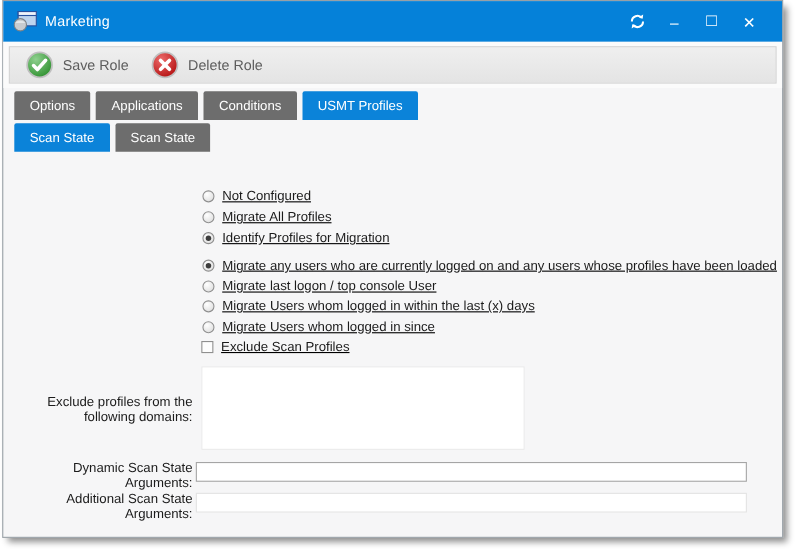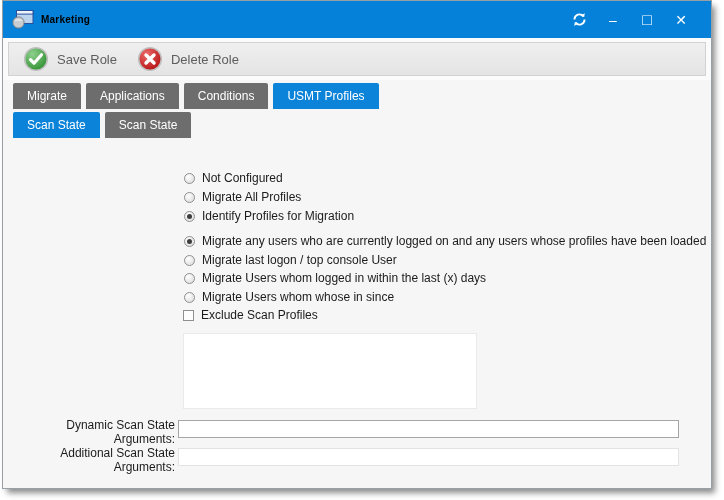--- a/index.html
+++ b/index.html
@@ -11,21 +11,21 @@
     background: #f6f6f7; border: 1px solid #98a0a6;
     box-shadow: 4px 5px 6px -1px rgba(0,0,0,0.45);
   }
 
   
   .titlebar {
     position: absolute; left: 0; top: 0; right: 0; height: 37px;
     background: #0581d9; display: flex; align-items: center;
   }
   .app-icon { margin-left: 9px; display: flex; align-items: center; }
-  .win-title { color: #000000; font-weight: bold; font-size: 10px; margin-left: 7px; letter-spacing: .2px; }
+  .win-title { color: #ffffff; font-weight: normal; font-size: 13px; margin-left: 7px; letter-spacing: .2px; }
   .win-controls { margin-left: auto; display: flex; align-items: center; padding-right: 18px; }
   .ctrl {
     width: 24px; height: 24px; margin-left: 10px; color: #fff;
     display: flex; align-items: center; justify-content: center;
     font-size: 14px; cursor: default; user-select: none;
   }
   .ctrl.maxi { font-size: 16px; }
 
   
   .toolbar-strip { position: absolute; left: 0; top: 37px; right: 0; height: 42px; background: #fbfbfb; }
@@ -45,21 +45,21 @@
     height: 26px; line-height: 26px; padding: 0 14px; font-size: 12px;
     background: #6d6d6d; color: #fff; border-radius: 2px 2px 0 0; cursor: default; white-space: nowrap;
   }
   .tab.active { background: #0b83d9; }
 
   
   .form-label {
     position: absolute; left: 0; width: 172px; text-align: right;
     font-size: 12px; color: #1b1b1b; line-height: 14px;
   }
-  .opt-row { position: absolute; left: 181px; height: 14px; display: flex; align-items: center; gap: 7px; }
+  .opt-row { position: absolute; left: 181px; height: 14px; display: flex; align-items: center; gap: 7px; text-decoration: underline; }
   .opt-label { font-size: 12px; color: #1b1b1b; white-space: nowrap; }
 
   .radio {
     width: 11px; height: 11px; border: 1px solid #8f8f8f; border-radius: 50%;
     background: radial-gradient(circle at 35% 30%, #ffffff, #d9d9d9); position: relative; flex: 0 0 auto;
   }
   .radio.checked::after {
     content: ""; position: absolute; left: 2px; top: 2px; width: 5px; height: 5px;
     border-radius: 50%; background: #3d3d3d;
   }
@@ -135,21 +135,21 @@
           </defs>
           <circle cx="13" cy="13" r="11.3" fill="url(#gDel)" stroke="#bfbfbf" stroke-width="1.6"></circle>
           <path d="M9 9l8 8M17 9l-8 8" fill="none" stroke="#fff" stroke-width="3.4" stroke-linecap="round"></path>
         </svg>
         <span class="lbl">Delete Role</span>
       </div>
     </div>
   </div>
 
   <div class="tabs main">
-    <div class="tab">Migrate</div>
+    <div class="tab">Options</div>
     <div class="tab">Applications</div>
     <div class="tab">Conditions</div>
     <div class="tab active">USMT Profiles</div>
   </div>
 
   <div class="tabs sub">
     <div class="tab active">Scan State</div>
     <div class="tab">Scan State</div>
   </div>
 
@@ -174,28 +174,32 @@
   <div class="opt-row" style="top:252px">
     <span class="radio"></span>
     <span class="opt-label">Migrate last logon / top console User</span>
   </div>
   <div class="opt-row" style="top:270px">
     <span class="radio"></span>
     <span class="opt-label">Migrate Users whom logged in within the last (x) days</span>
   </div>
   <div class="opt-row" style="top:289px">
     <span class="radio"></span>
-    <span class="opt-label">Migrate Users whom whose in since</span>
+    <span class="opt-label">Migrate Users whom logged in since</span>
   </div>
 
   <div class="opt-row" style="top:307px; left:180px">
     <span class="checkbox"></span>
     <span class="opt-label">Exclude Scan Profiles</span>
   </div>
 
+  <div class="form-label" style="top:357px">
+    <div>Exclude profiles from the</div>
+    <div>following domains:</div>
+  </div>
   <textarea class="domains-textarea" value="" style=""></textarea>
 
   <div class="form-label" style="top:417px">
     <div>Dynamic Scan State</div>
     <div>Arguments:</div>
   </div>
   <input type="text" class="text-input dark" value="" style="">
 
   <div class="form-label" style="top:445px">
     <div>Additional Scan State</div>

